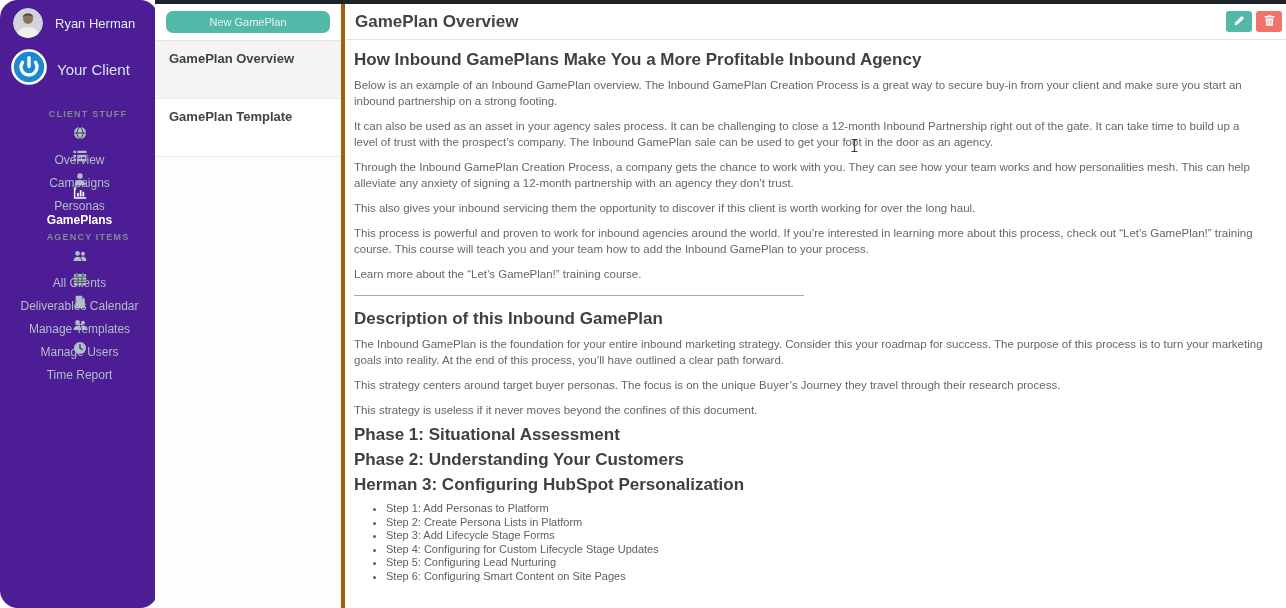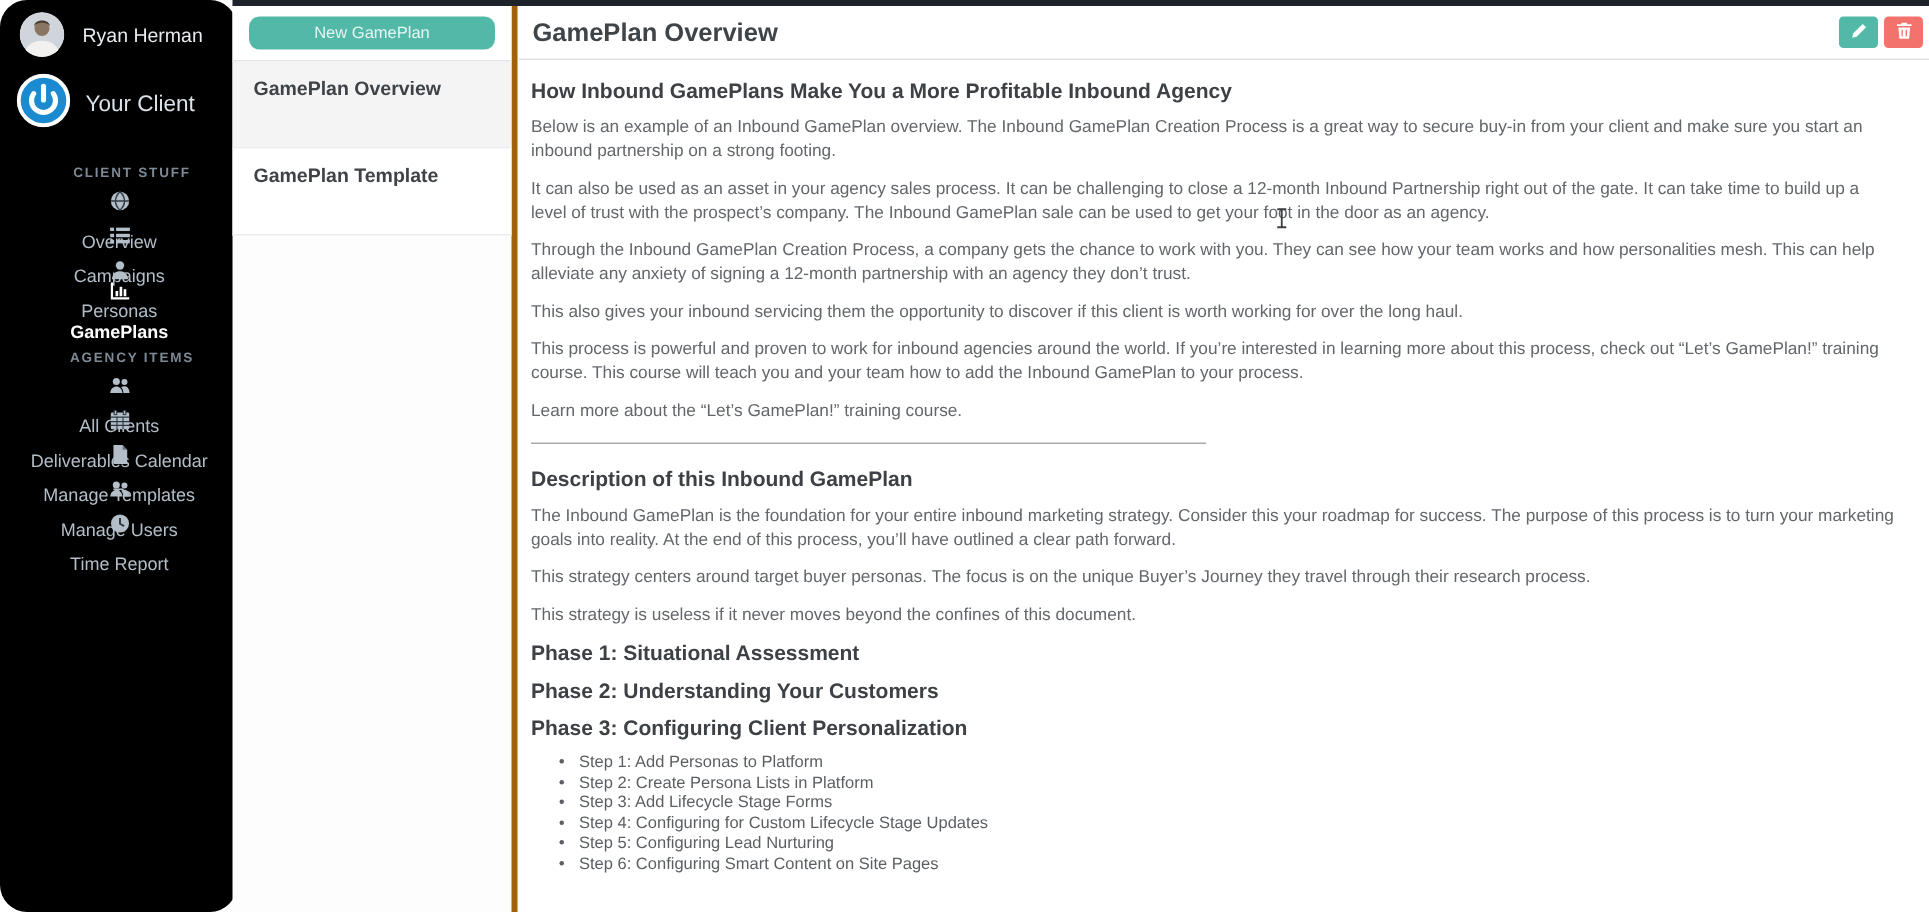--- a/index.html
+++ b/index.html
@@ -2,21 +2,21 @@
 <html><head>
 <meta charset="utf-8">
 <style>
   * { margin:0; padding:0; box-sizing:border-box; }
   html,body { width:1286px; height:608px; overflow:hidden;
     font-family:"Liberation Sans", sans-serif; background:#fff; }
   .app { position:relative; width:1286px; height:608px; }
 
   
   .sidebar { position:absolute; left:0; top:0; width:158px; height:608px;
-    background:#000000; color:#b3bec8;border-radius:18px; }
+    background:#4c1d95; color:#b3bec8;border-radius:18px; }
   .user-row { display:flex; align-items:center; gap:12px; padding:8px 0 0 13px; cursor:pointer; }
   .avatar { width:30px; height:30px; border-radius:50%; overflow:hidden; flex:0 0 auto; }
   .user-name { font-size:13px; color:#e6ebf0; }
   .client-row { display:flex; align-items:center; gap:10px; padding:11px 0 0 11px; cursor:pointer; }
   .client-name { font-size:15px; font-weight:300; color:#dbe3ea; }
   .nav { margin-top:6px; }
   .nav-heading { padding:14px 0 7px 18px; font-size:9px; font-weight:bold;
     letter-spacing:1.2px; color:#7d8a96;text-align:center; }
   .nav-item { display:flex; align-items:center; gap:13px; height:23px;
     padding-left:1px; font-size:12px; cursor:pointer;flex-direction:column; }
@@ -45,21 +45,21 @@
   .page-title { font-size:17px; font-weight:bold; color:#3f4448; }
   .actions { display:flex; gap:4px; }
   .icon-btn { width:26px; height:21px; border:none; border-radius:3px;
     display:inline-flex; align-items:center; justify-content:center; cursor:pointer; }
   .icon-btn svg { width:13px; height:13px; }
   .btn-edit { background:#52b9a8; }
   .btn-delete { background:#f3736c; }
 
   .doc { position:absolute; left:0; top:36px; width:940px; height:568px;
     padding:12px 20px 8px 8px; overflow:hidden; }
-  .doc-h { font-size:14px; font-weight:bold; color:#3d4145; line-height:16px; margin:0 0 9px; }
+  .doc-h { font-size:17px; font-weight:bold; color:#3d4145; line-height:16px; margin:0 0 9px; }
   .doc-p { font-size:11.5px; color:#63676b; line-height:16px; margin:0 0 9px; }
   .doc-hr { width:450px; border-top:1px solid #a9a9a9; margin:13px 0 15px; }
   .doc-ul { margin:0 0 16px; padding-left:32px; }
   .doc-ul li { font-size:11px; color:#5b5f63; line-height:13.5px; }
 
   .text-cursor { position:absolute; left:504px; top:134px; pointer-events:none; }
 </style>
 </head>
 <body>
 
@@ -228,21 +228,21 @@
         <p class="doc-p">This also gives your inbound servicing them the opportunity to discover if this client is worth working for over the long haul.</p>
         <p class="doc-p">This process is powerful and proven to work for inbound agencies around the world. If you’re interested in learning more about this process, check out “Let’s GamePlan!” training course. This course will teach you and your team how to add the Inbound GamePlan to your process.</p>
         <p class="doc-p">Learn more about the “Let’s GamePlan!” training course.</p>
         <div class="doc-hr"></div>
         <p class="doc-h">Description of this Inbound GamePlan</p>
         <p class="doc-p">The Inbound GamePlan is the foundation for your entire inbound marketing strategy. Consider this your roadmap for success. The purpose of this process is to turn your marketing goals into reality. At the end of this process, you’ll have outlined a clear path forward.</p>
         <p class="doc-p">This strategy centers around target buyer personas. The focus is on the unique Buyer’s Journey they travel through their research process.</p>
         <p class="doc-p">This strategy is useless if it never moves beyond the confines of this document.</p>
         <p class="doc-h">Phase 1: Situational Assessment</p>
         <p class="doc-h">Phase 2: Understanding Your Customers</p>
-        <p class="doc-h">Phase 3: Configuring Client Personalization</p>
+        <p class="doc-h">Herman 3: Configuring HubSpot Personalization</p>
         <ul class="doc-ul">
           <li>Step 1: Add Personas to Platform</li>
           <li>Step 2: Create Persona Lists in Platform</li>
           <li>Step 3: Add Lifecycle Stage Forms</li>
           <li>Step 4: Configuring for Custom Lifecycle Stage Updates</li>
           <li>Step 5: Configuring Lead Nurturing</li>
           <li>Step 6: Configuring Smart Content on Site Pages</li>
         </ul>
       </div>
     <span class="text-cursor">

